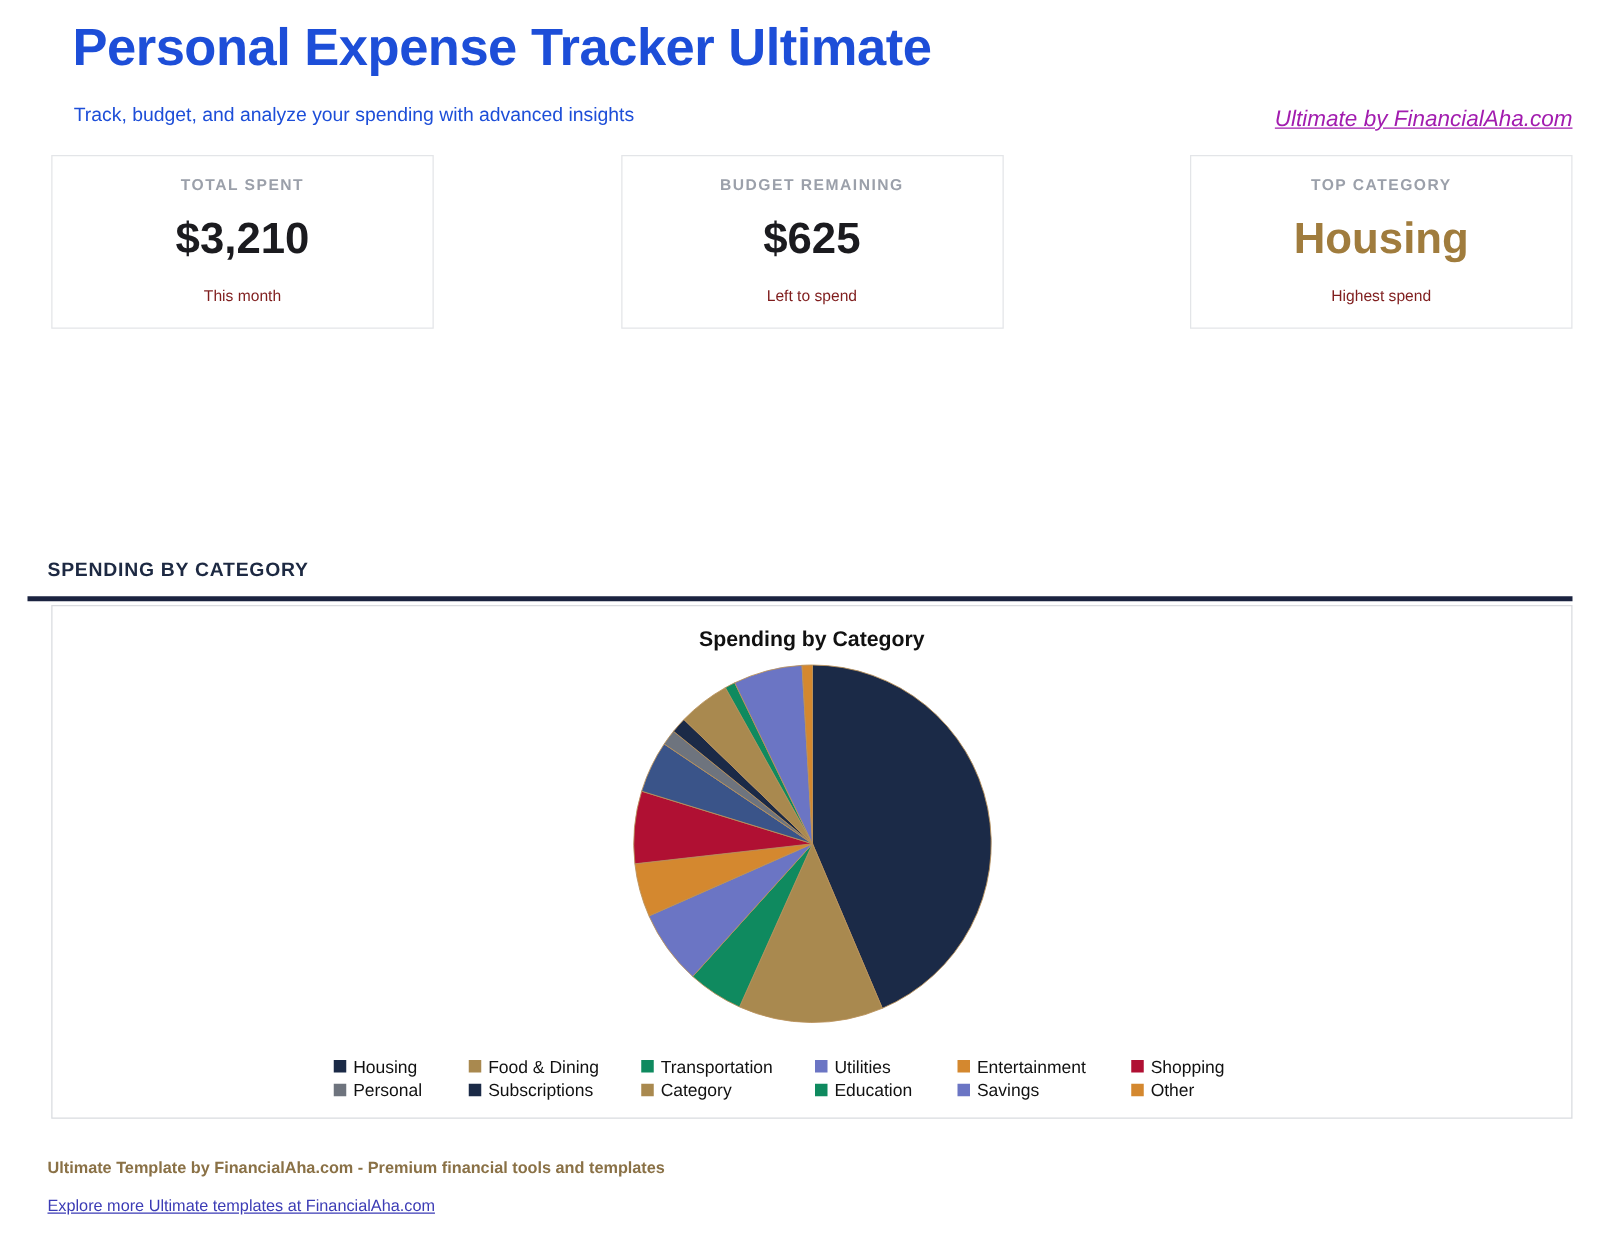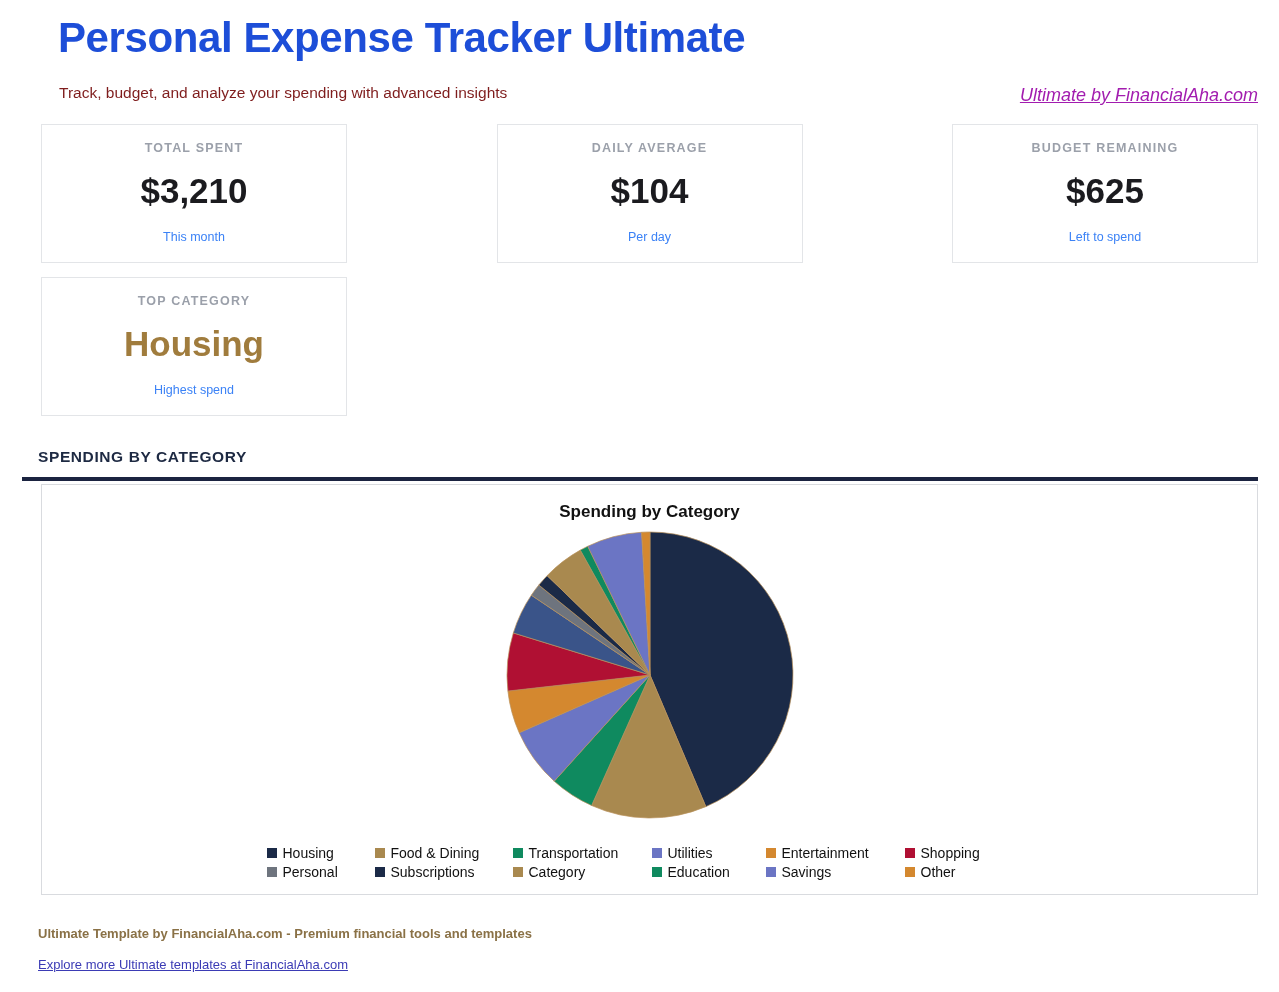--- a/index.html
+++ b/index.html
@@ -23,21 +23,21 @@
     font-size: 42px;
     font-weight: bold;
     letter-spacing: -0.4px;
     color: #1d4ed8;
     white-space: nowrap;
   }
   .subtitle {
     position: absolute;
     left: 59px; top: 84px;
     font-size: 15.5px;
-    color: #7f1d1d;
+    color: #1d4ed8;
     white-space: nowrap;
   }
   .brand-link {
     position: absolute;
     right: 21px; top: 85px;
     font-size: 18px;
     font-style: italic;
     font-weight: 500;
     color: #a21caf;
     text-decoration: underline;
@@ -46,21 +46,20 @@
   }
 
   
   .kpi-grid {
     position: absolute;
     left: 41px; top: 124px;
     width: 1217px;
     display: grid;
     grid-template-columns: repeat(3, 306px);
     justify-content: space-between;
-    row-gap: 14px;
   }
   .kpi-card {
     height: 139px;
     background: #ffffff;
     border: 1px solid #e3e5e8;
     display: flex;
     flex-direction: column;
     align-items: center;
     justify-content: flex-start;
     padding-top: 16px;
@@ -77,21 +76,21 @@
     font-size: 35px;
     font-weight: bold;
     color: #1b1b1f;
     margin-top: 18px;
     line-height: 1;
     text-align: center;
   }
   .kpi-value.accent { color: #a07c3d; }
   .kpi-sub {
     font-size: 12.5px;
-    color: #3b82f6;
+    color: #7f1d1d;
     margin-top: 22px;
     text-align: center;
   }
 
   
   .section-title {
     position: absolute;
     left: 38px; top: 448px;
     font-size: 15.5px;
     font-weight: bold;
@@ -184,25 +183,20 @@
 
 <div class="page-title">Personal Expense Tracker Ultimate</div>
 <div class="subtitle">Track, budget, and analyze your spending with advanced insights</div>
 <a class="brand-link">Ultimate by FinancialAha.com</a>
 
 <div class="kpi-grid">
   <div class="kpi-card">
     <div class="kpi-label">TOTAL SPENT</div>
     <div class="kpi-value">$3,210</div>
     <div class="kpi-sub">This month</div>
-  </div>
-  <div class="kpi-card">
-    <div class="kpi-label">DAILY AVERAGE</div>
-    <div class="kpi-value">$104</div>
-    <div class="kpi-sub">Per day</div>
   </div>
   <div class="kpi-card">
     <div class="kpi-label">BUDGET REMAINING</div>
     <div class="kpi-value">$625</div>
     <div class="kpi-sub">Left to spend</div>
   </div>
   <div class="kpi-card">
     <div class="kpi-label">TOP CATEGORY</div>
     <div class="kpi-value accent">Housing</div>
     <div class="kpi-sub">Highest spend</div>

